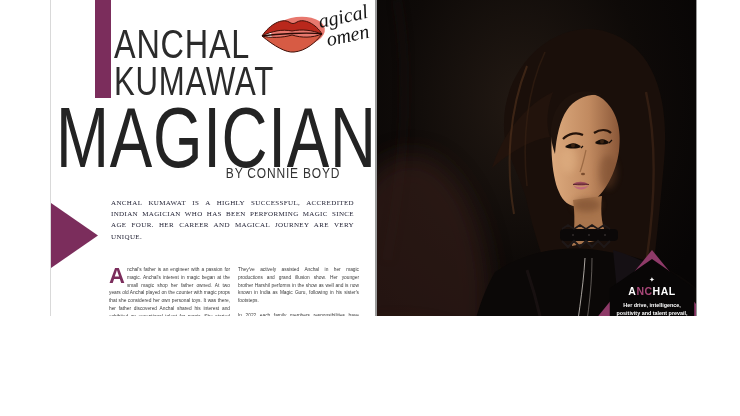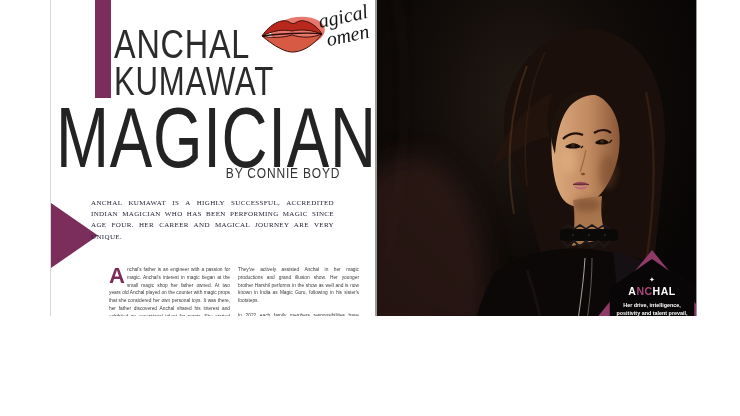--- a/index.html
+++ b/index.html
@@ -19,21 +19,21 @@
 
   .logo{position:absolute;left:205px;top:4px;width:125px;height:58px;}
   .logo svg{position:absolute;left:0;top:4px;}
   .logo-script{position:absolute;font-family:"Liberation Serif", serif;font-style:italic;
                color:#141414;font-size:20px;line-height:1;transform:rotate(-12deg);white-space:nowrap;}
   .script-1{left:62px;top:2px;}
   .script-2{left:70px;top:21px;}
 
   .intro-arrow{position:absolute;left:0;top:203px;width:47px;height:65px;background:#7b2d5c;
                clip-path:polygon(0 0,100% 50%,0 100%);}
-  .intro{position:absolute;left:40px;top:198px;width:243px;font-family:"Liberation Serif", serif;
+  .intro{position:absolute;left:60px;top:198px;width:243px;font-family:"Liberation Serif", serif;
          font-size:7px;letter-spacing:.35px;line-height:1.6;color:#1d1d30;text-align:justify;}
 
   .columns{position:absolute;left:58px;top:266px;width:250px;}
   .col{position:absolute;top:0;width:121px;font-size:4.8px;line-height:1.62;color:#3a3a3a;
        text-align:justify;}
   .col-1{left:0;}
   .col-2{left:129px;}
   .col p{margin:0 0 7px 0;}
   .dropcap{float:left;font-size:22px;line-height:.85;color:#7b2d5c;margin:1px 2px 0 0;font-weight:bold;}
 

